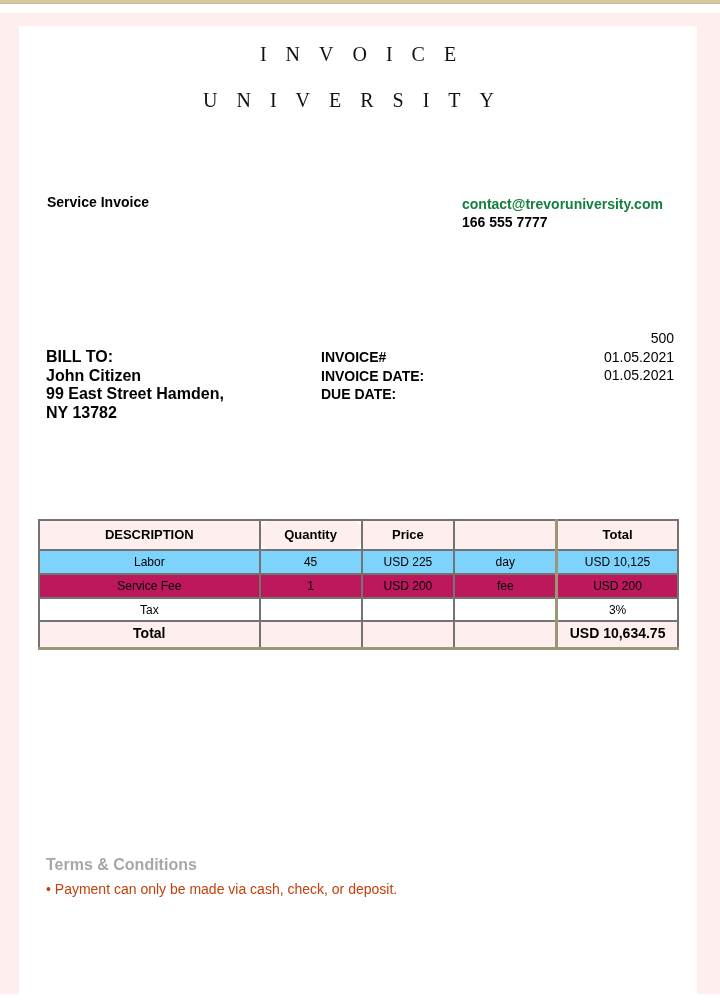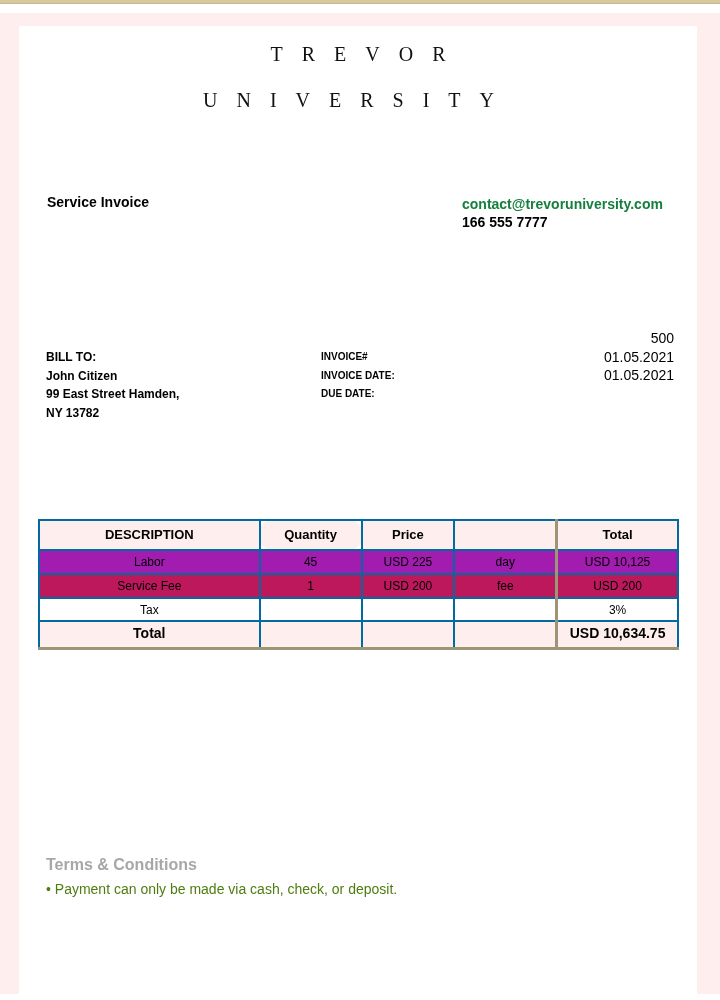--- a/index.html
+++ b/index.html
@@ -27,59 +27,59 @@
       letter-spacing: 19px;
     }
     .title.l1 { top: 17px; padding-left: 19px; box-sizing: border-box; }
     .title.l2 { top: 63px; box-sizing: border-box; }
 
     .abs { position: absolute; }
     .svc { left: 28px; top: 168px; font-size: 14px; font-weight: bold; }
     .email { left: 443px; top: 170px; font-size: 14px; color: #15803d; font-weight: bold; }
     .phone { left: 443px; top: 188px; font-size: 14px; font-weight: bold; }
 
-    .bill { left: 27px; top: 322px; font-size: 12px; font-weight: bold; line-height: 18.5px; }
-    .meta-labels { left: 302px; top: 322px; font-size: 10px; font-weight: bold; line-height: 18.5px; }
+    .bill { left: 27px; top: 322px; font-size: 16px; font-weight: bold; line-height: 18.5px; }
+    .meta-labels { left: 302px; top: 322px; font-size: 14px; font-weight: bold; line-height: 18.5px; }
     .meta-values { left: 520px; top: 303px; width: 135px; text-align: right; font-size: 14px; line-height: 18.5px; }
 
     table.items {
       position: absolute; left: 19px; top: 493px; width: 641px;
       border-collapse: collapse; font-size: 12px;
     }
     table.items td, table.items th {
-      border: 2px solid #0369a1; text-align: center; padding: 0; vertical-align: top;
+      border: 2px solid #737373; text-align: center; padding: 0; vertical-align: top;
     }
     table.items tr.head { background: #ffeeee; height: 30px; }
     table.items tr.head th { font-weight: bold; font-size: 13px; padding-top: 6px; }
-    table.items tr.r1 { background: #a21caf; height: 24px; }
+    table.items tr.r1 { background: #7dd3fc; height: 24px; }
     table.items tr.r2 { background: #be185d; height: 24px; }
     table.items tr.r3 { background: #ffffff; height: 23px; }
     table.items tr.r4 { background: #ffeeee; height: 27px; }
     table.items tr td { padding-top: 4px; }
     table.items tr.r4 td { font-weight: bold; font-size: 14px; padding-top: 3px; }
     table.items .c1 { width: 219px; }
     table.items .c2 { width: 100px; border-radius: 12px; }
     table.items .c3 { width: 91px; margin-left: 18px; }
     table.items .c4 { width: 100px; }
     table.items .c5 { width: 119px; }
     table.items .lastcol { border-left: 3px solid #9c9676; }
     table.items { border: 2px solid #9c9676; }
     table.items tr.r4 td { border-bottom: 3px solid #9c9676; }
 
     .terms-title { left: 27px; top: 830px; font-size: 16px; font-weight: bold; color: #a7a7a7; }
-    .terms { left: 27px; top: 854px; font-size: 14px; color: #4d7c0f; line-height: 19.5px; }
+    .terms { left: 27px; top: 854px; font-size: 14px; color: #c2410c; line-height: 19.5px; }
   </style>
 </head>
 <body>
 
 <div class="top-rule"></div>
 <div class="canvas"></div>
 
 <div class="paper">
-  <div class="title l1">TREVOR</div>
+  <div class="title l1">INVOICE</div>
   <div class="title l2">UNIVERSITY</div>
 
   <div class="abs svc">Service Invoice</div>
   <a class="abs email">contact@trevoruniversity.com</a>
   <div class="abs phone">166 555 7777</div>
 
   <div class="abs bill">
     <div>BILL TO:</div>
     <div>John Citizen</div>
     <div>99 East Street Hamden,</div>

